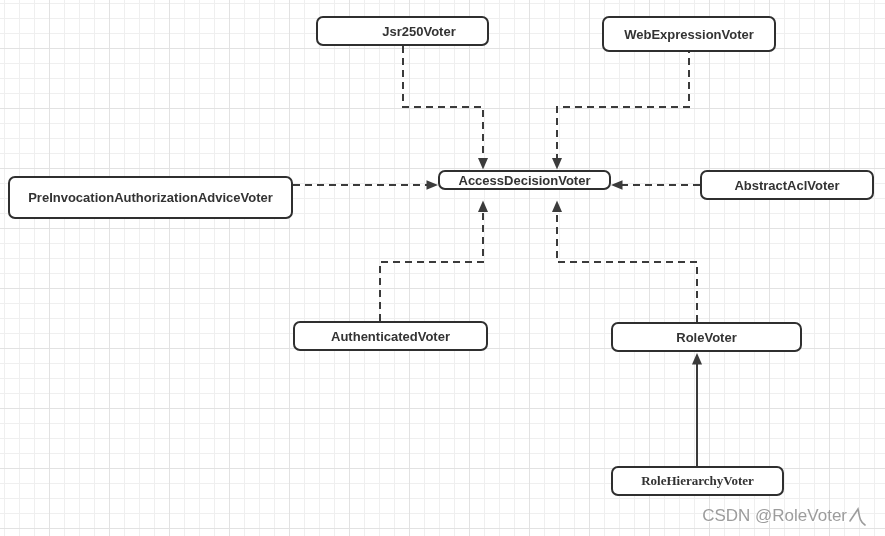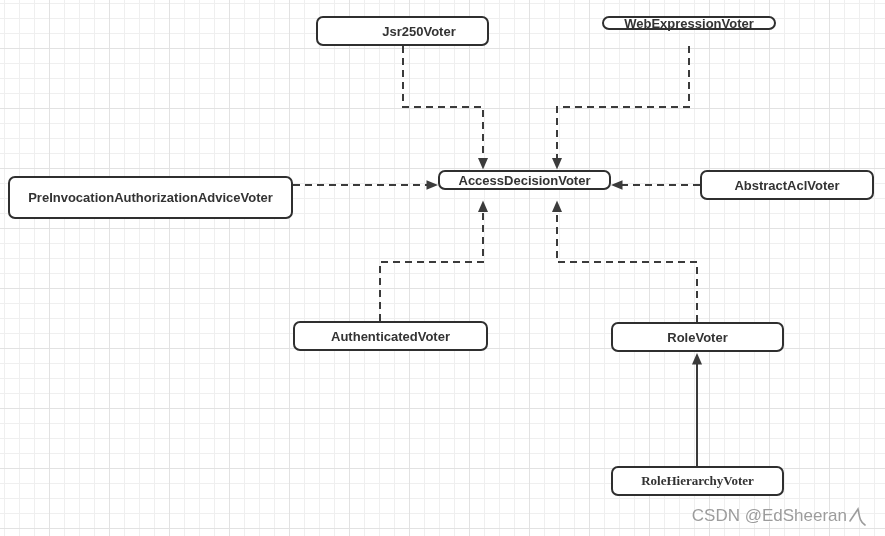--- a/index.html
+++ b/index.html
@@ -36,26 +36,26 @@
     display: flex;
     align-items: center;
     justify-content: center;
     font-size: 13px;
     font-weight: bold;
     color: #333333;
     white-space: nowrap;
     z-index: 2;
   }
   .node-jsr250        { left: 316px; top: 16px;  width: 173px; height: 30px; padding-left: 33px; }
-  .node-webexpr       { left: 602px; top: 16px;  width: 174px; height: 14px; }
+  .node-webexpr       { left: 602px; top: 16px;  width: 174px; height: 36px; }
   .node-preinv        { left: 8px;   top: 176px; width: 285px; height: 43px; }
   .node-accessdec     { left: 438px; top: 170px; width: 173px; height: 20px; }
   .node-abstractacl   { left: 700px; top: 170px; width: 174px; height: 30px; }
   .node-authenticated { left: 293px; top: 321px; width: 195px; height: 30px; }
-  .node-role          { left: 611px; top: 322px; width: 173px; height: 30px; }
+  .node-role          { left: 611px; top: 322px; width: 191px; height: 30px; }
   .node-rolehier      { left: 611px; top: 466px; width: 173px; height: 30px; font-family: Liberation Serif, serif; }
 
   .edge {
     fill: none;
     stroke: #3b3b3b;
     stroke-width: 2;
   }
   .edge.dashed { stroke-dasharray: 7 5; }
   .arrowhead { fill: #3b3b3b; stroke: none; }
 
@@ -127,19 +127,19 @@
 
   <div class="node node-role">
     <span>RoleVoter</span>
   </div>
 
   <div class="node node-rolehier">
     <span>RoleHierarchyVoter</span>
   </div>
 
   <div id="watermark">
-    <span>CSDN @EdSheeran</span>
+    <span>CSDN @RoleVoter</span>
     <svg width="18" height="24" viewBox="0 0 18 24">
       <path d="M1,15 L9,3 C10.5,9 10,15 16,19" fill="none" stroke="#9c9c9c" stroke-width="1.6" stroke-linecap="round"></path>
     </svg>
   </div>
 
 </div>
 
 </body></html>

